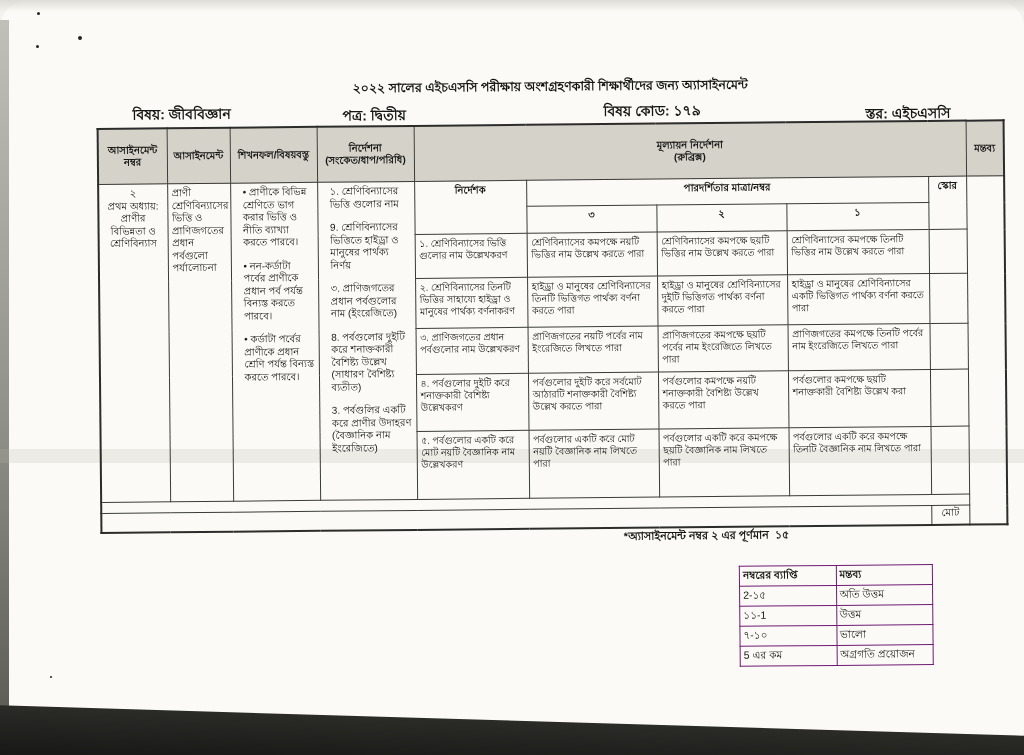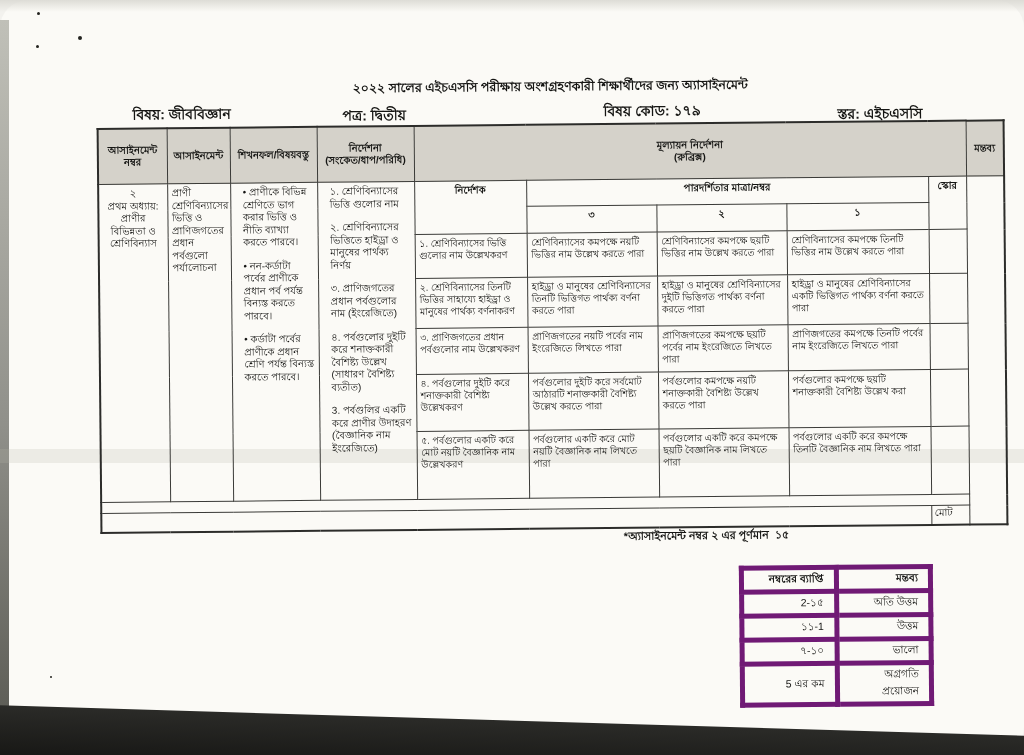--- a/index.html
+++ b/index.html
@@ -27,47 +27,47 @@
   .s4{left:50px;top:676px;width:2px;height:2px;}
 
   .doc{position:absolute;inset:0;transform:rotate(-0.55deg);transform-origin:50% 50%;}
 
   .doc-title{position:absolute;left:100px;top:78px;width:906px;
     text-align:center;font-size:12.5px;font-weight:bold;}
   .meta{position:absolute;top:100px;font-size:14px;font-weight:bold;white-space:nowrap;}
   .m-subject{left:135px;}
   .m-paper{left:345px;top:103px;}
   .m-code{left:600px;top:101px;margin-left:6px;}
-  .m-level{left:840px;top:106px;}
+  .m-level{left:868px;top:106px;}
 
   table.main{position:absolute;left:99px;top:124px;width:906px;
     border-collapse:collapse;table-layout:fixed;
     border:2px solid #2c2c2a;font-size:10px;}
   table.main th,table.main td{border:1px solid #3b3b38;vertical-align:top;
     padding:3px 4px;line-height:1.25;}
   table.main tr.head th{background:#d5d2ca;font-weight:bold;text-align:center;
     vertical-align:middle;white-space:pre-line;font-size:10px;height:50px;padding:2px 3px;}
   td.assign-no{text-align:center;white-space:pre-line;padding-top:10px;font-size:10px;}
   td.assign{padding-top:10px;}
   td.outcomes p,td.instr p{margin:0 0 11px 8px;}
   th.rub-h{font-weight:bold;text-align:center;vertical-align:middle;background:#fbfaf6;}
   tr.lvl th{height:20px;}
   td.ind,td.lvlcell{font-size:9.5px;}
   tr.thin td{height:10px;padding:0;}
   tr.total td{height:16px;padding:1px 3px;}
-  td.total-label{vertical-align:middle;font-size:10px;}
+  td.total-label{text-align:center;vertical-align:middle;font-size:10px;}
 
   .footnote{position:absolute;left:575px;top:529px;width:260px;text-align:center;
     font-size:11px;font-weight:bold;white-space:pre-wrap;}
 
   table.grade{position:absolute;left:737px;top:568px;width:194px;
     border-collapse:collapse;table-layout:fixed;border:1.5px solid #22221f;
     font-size:10.5px;}
-  table.grade th,table.grade td{border:5px solid #701a75;text-align:right;
-    padding:1px 10px;height:14px;vertical-align:middle;}
+  table.grade th,table.grade td{border:1px solid #701a75;text-align:left;
+    padding:1px 3px;height:14px;vertical-align:middle;}
   table.grade th{font-weight:bold;}
 </style>
 </head>
 <body>
 
 <div class="paper">
   <div class="top-edge"></div>
   <div class="left-strip"></div>
   <div class="streak"></div>
   <span class="speck s1"></span>
@@ -114,23 +114,23 @@
 বিভিন্নতা ও
 শ্রেণিবিন্যাস</td>
         <td rowspan="7" class="assign">প্রাণী শ্রেণিবিন্যাসের ভিত্তি ও প্রাণিজগতের প্রধান পর্বগুলো পর্যালোচনা</td>
         <td rowspan="7" class="outcomes">
           <p>• প্রাণীকে বিভিন্ন শ্রেণিতে ভাগ করার ভিত্তি ও নীতি ব্যাখ্যা করতে পারবে।</p>
           <p>• নন-কর্ডাটা পর্বের প্রাণীকে প্রধান পর্ব পর্যন্ত বিন্যস্ত করতে পারবে।</p>
           <p>• কর্ডাটা পর্বের প্রাণীকে প্রধান শ্রেণি পর্যন্ত বিন্যস্ত করতে পারবে।</p>
         </td>
         <td rowspan="7" class="instr">
           <p>১. শ্রেণিবিন্যাসের ভিত্তি গুলোর নাম</p>
-          <p>২. শ্রেণিবিন্যাসের ভিত্তিতে হাইড্রা ও মানুষের পার্থক্য নির্ণয়</p>
+          <p>9. শ্রেণিবিন্যাসের ভিত্তিতে হাইড্রা ও মানুষের পার্থক্য নির্ণয়</p>
           <p>৩. প্রাণিজগতের প্রধান পর্বগুলোর নাম (ইংরেজিতে)</p>
-          <p>৪. পর্বগুলোর দুইটি করে শনাক্তকারী বৈশিষ্ট্য উল্লেখ (সাধারণ বৈশিষ্ট্য ব্যতীত)</p>
+          <p>8. পর্বগুলোর দুইটি করে শনাক্তকারী বৈশিষ্ট্য উল্লেখ (সাধারণ বৈশিষ্ট্য ব্যতীত)</p>
           <p>3. পর্বগুলির একটি করে প্রাণীর উদাহরণ (বৈজ্ঞানিক নাম ইংরেজিতে)</p>
         </td>
         <th rowspan="2" class="rub-h">নির্দেশক</th>
         <th colspan="3" class="rub-h">পারদর্শিতার মাত্রা/নম্বর</th>
         <th rowspan="2" class="rub-h">স্কোর</th>
         <td rowspan="9"></td>
       </tr>
       <tr class="lvl">
         <th class="rub-h">৩</th>
         <th class="rub-h">২</th>

